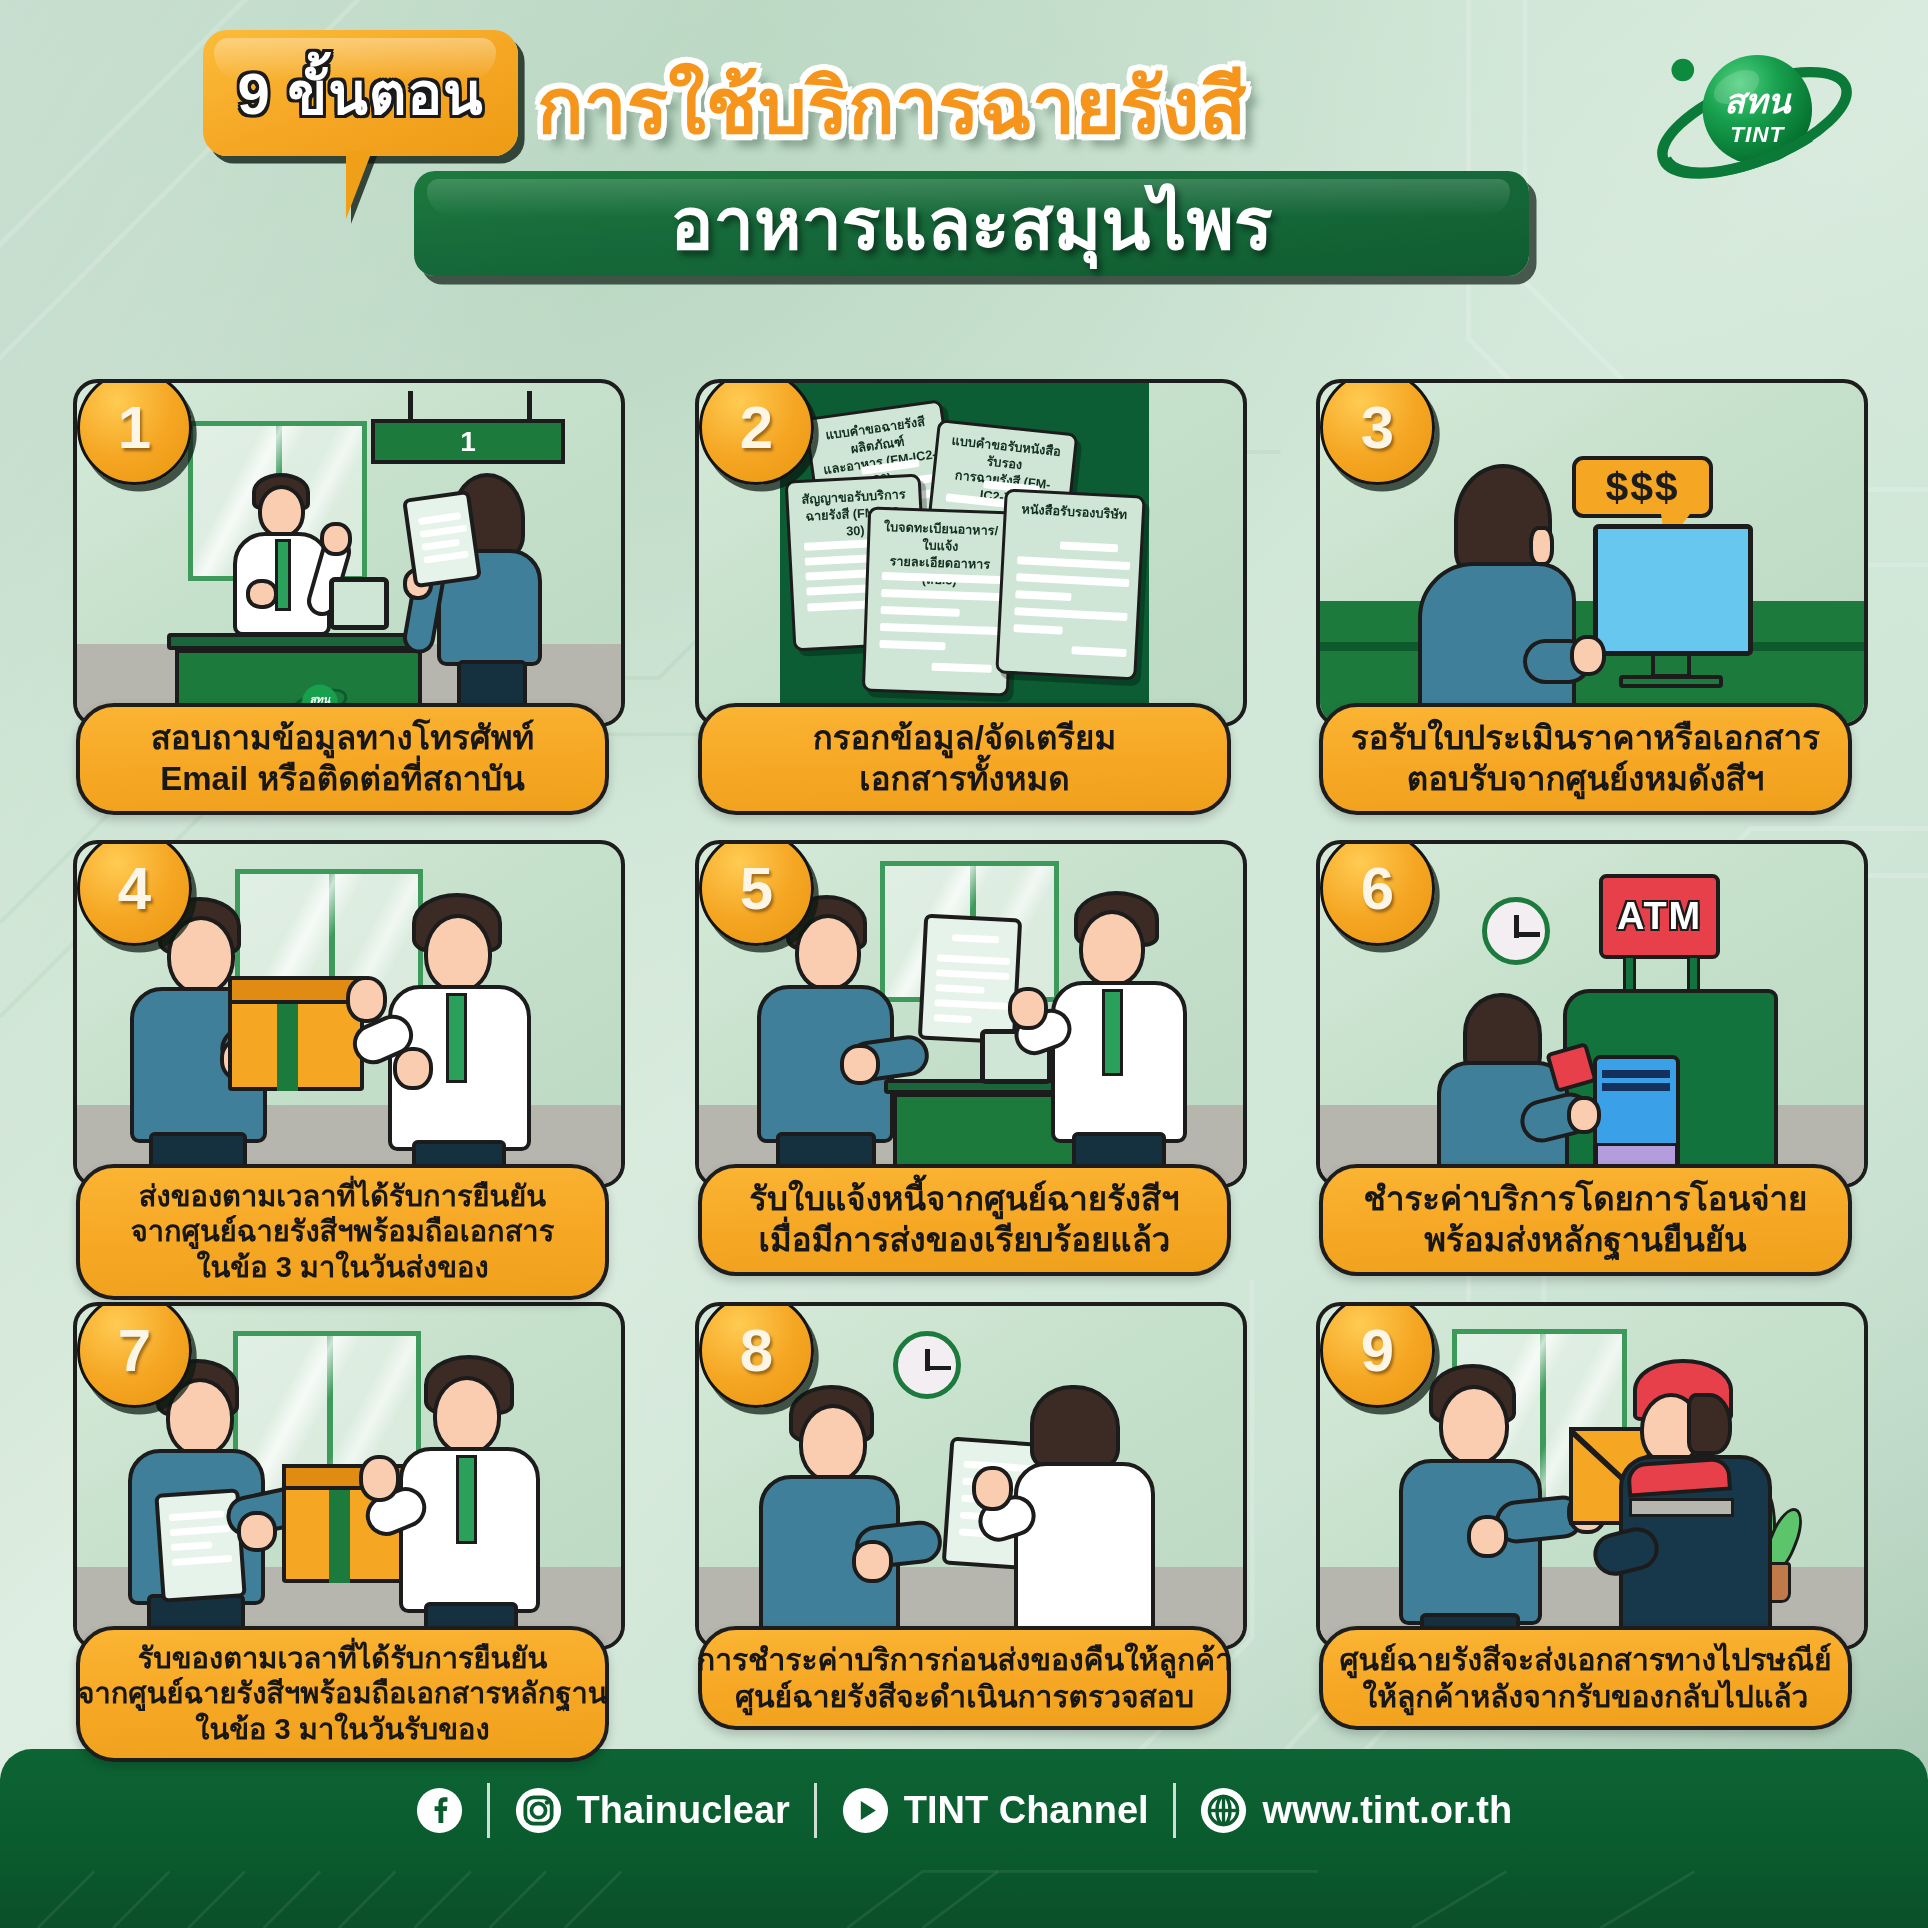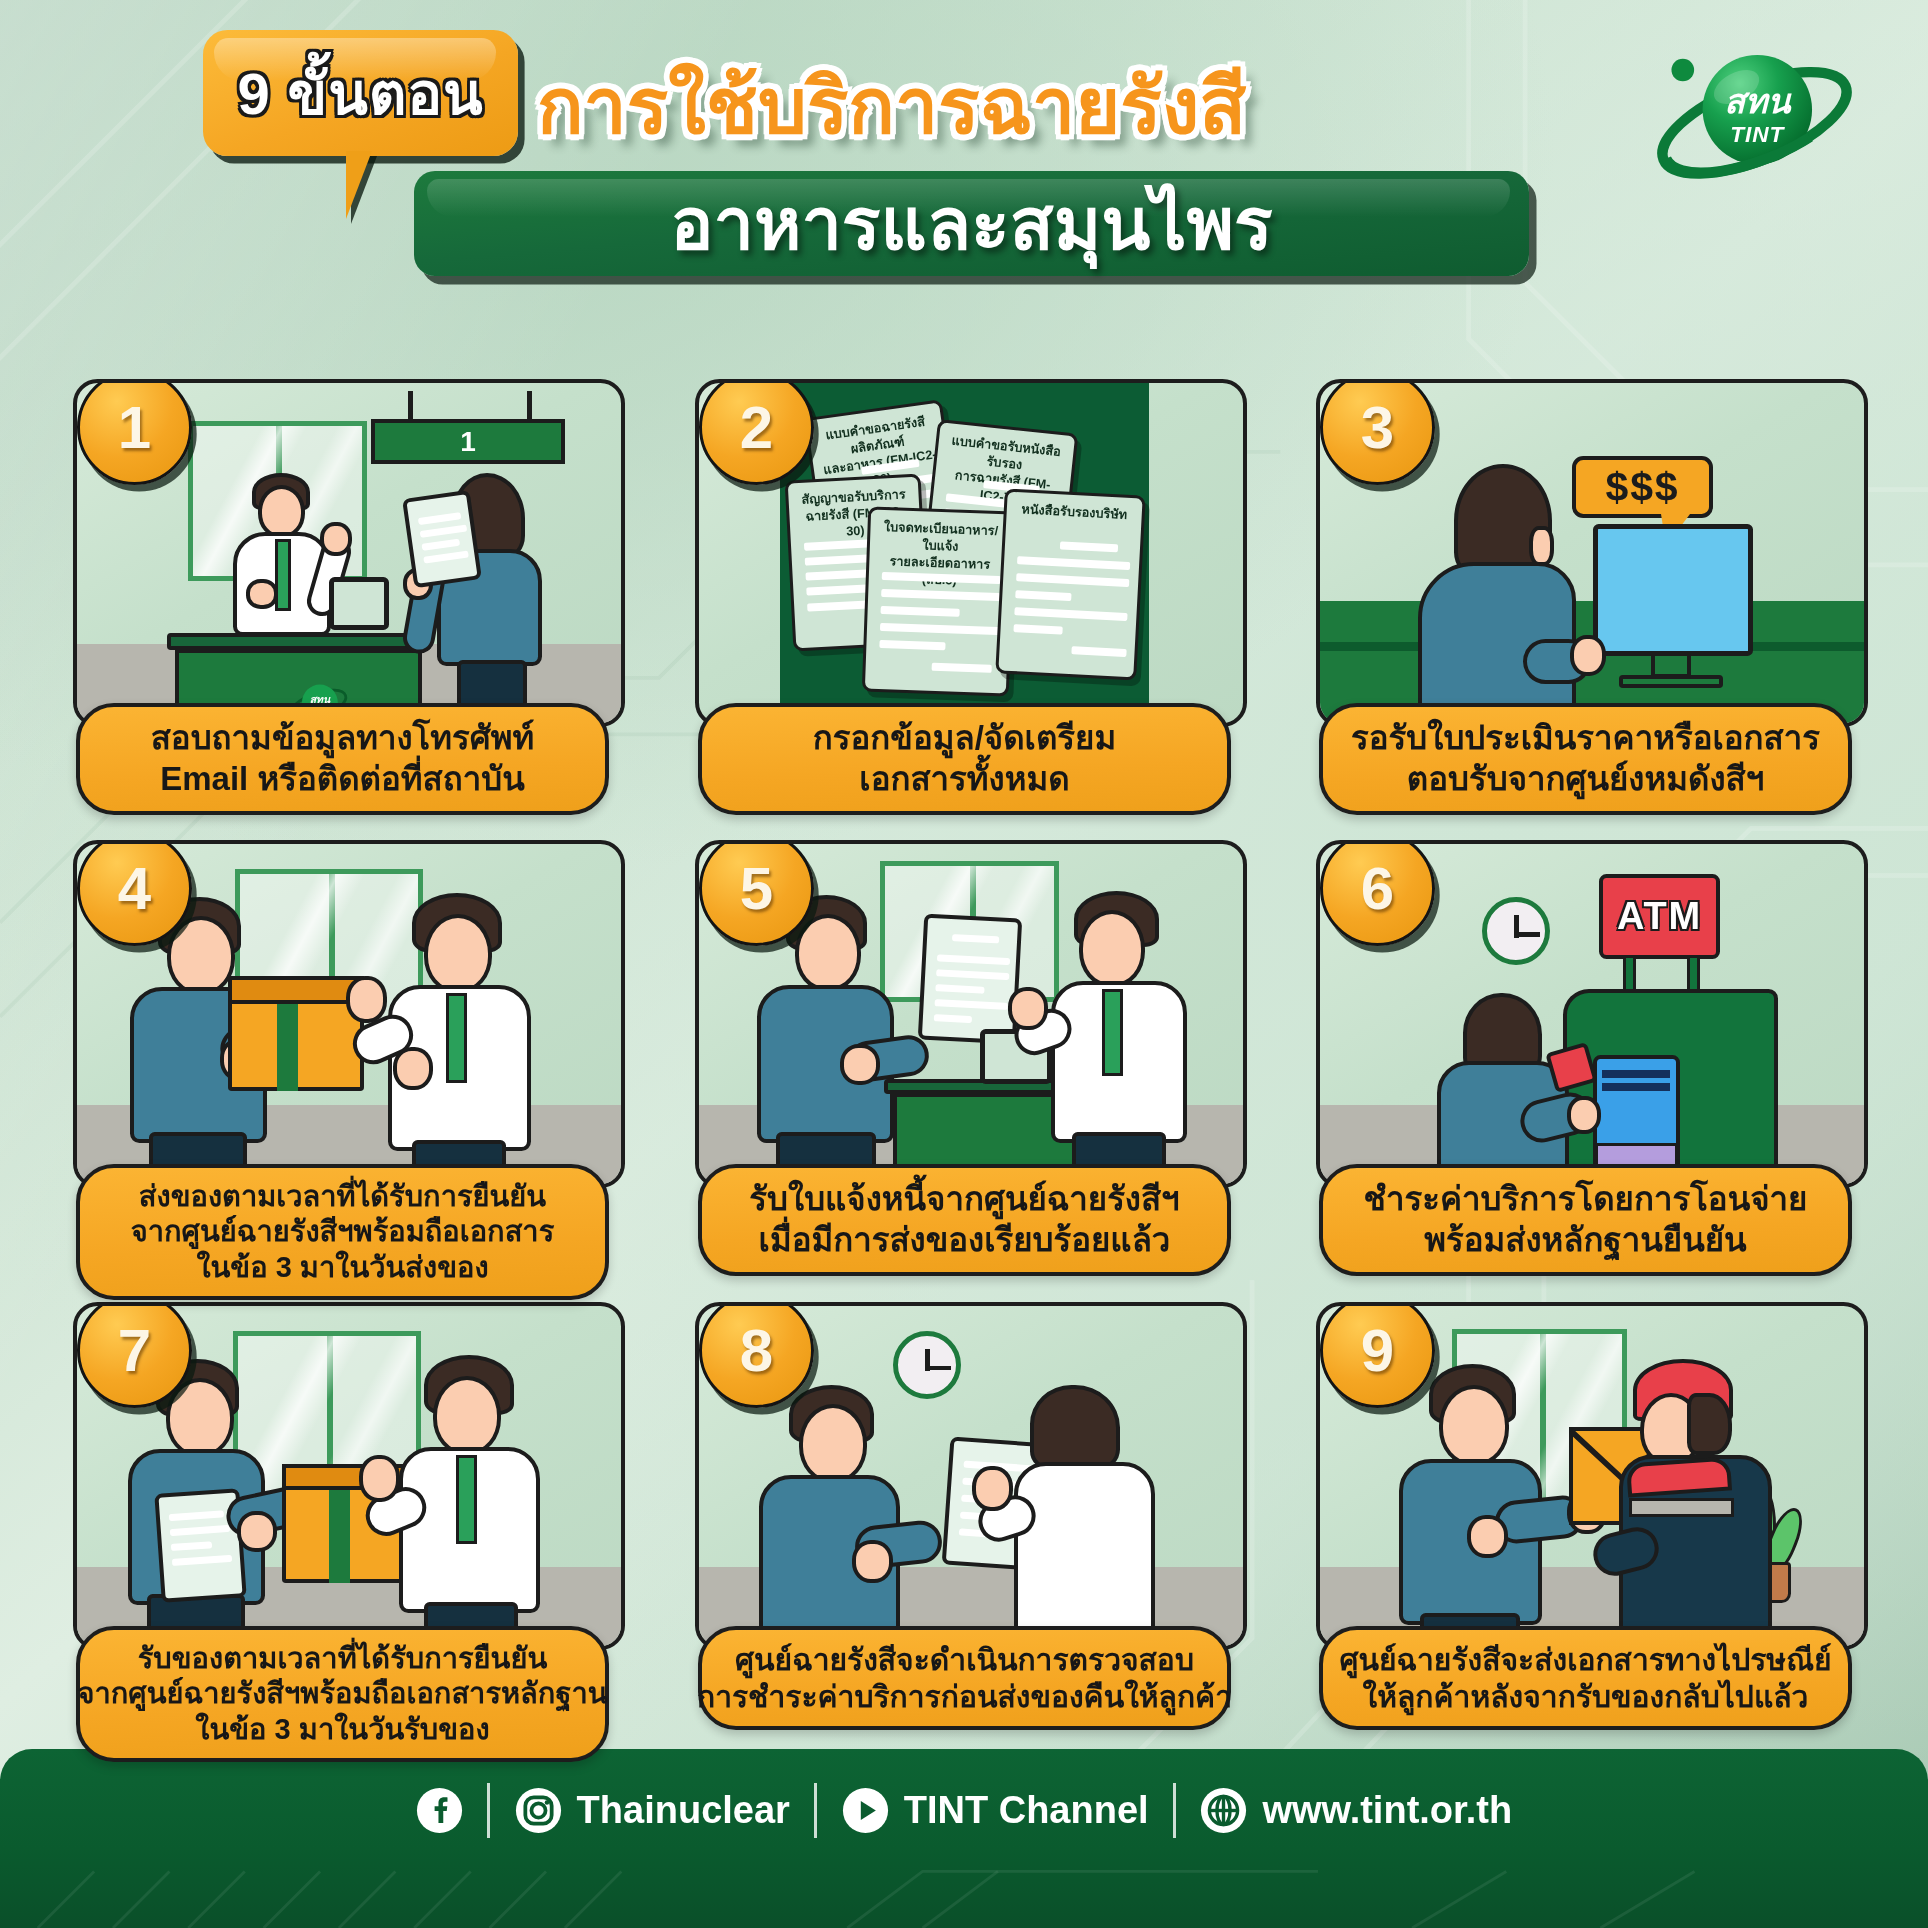--- a/index.html
+++ b/index.html
@@ -607,22 +607,22 @@
 
       <div class="hair" style="left:331px;top:79px;width:90px;height:85px;border-radius:46% 50% 24% 22%;"></div>
       <div class="torso white" style="left:315px;top:156px;width:141px;height:192px;"></div>
       <div class="arm white" style="left:279px;top:192px;width:58px;height:41px;transform:rotate(-18deg);"></div>
       <div class="hand" style="left:273px;top:160px;width:41px;height:45px;"></div>
       <div class="badge">
           <span>8</span>
         </div>
     </div>
     <div class="caption small">
+      <div>การชำระค่าบริการก่อนส่งของคืนให้ลูกค้า</div>
       <div>ศูนย์ฉายรังสีจะดำเนินการตรวจสอบ</div>
-      <div>การชำระค่าบริการก่อนส่งของคืนให้ลูกค้า</div>
     </div>
   </div>
 
   <div class="cell" style="left:1303px; top:923px;">
     <div class="card">
       <div class="wallband"></div>
       <div class="window" style="left:132px;top:22.6px;width:175px;height:175px;">
           <div class="winmull" style="left:83px;"></div>
         </div>
 

